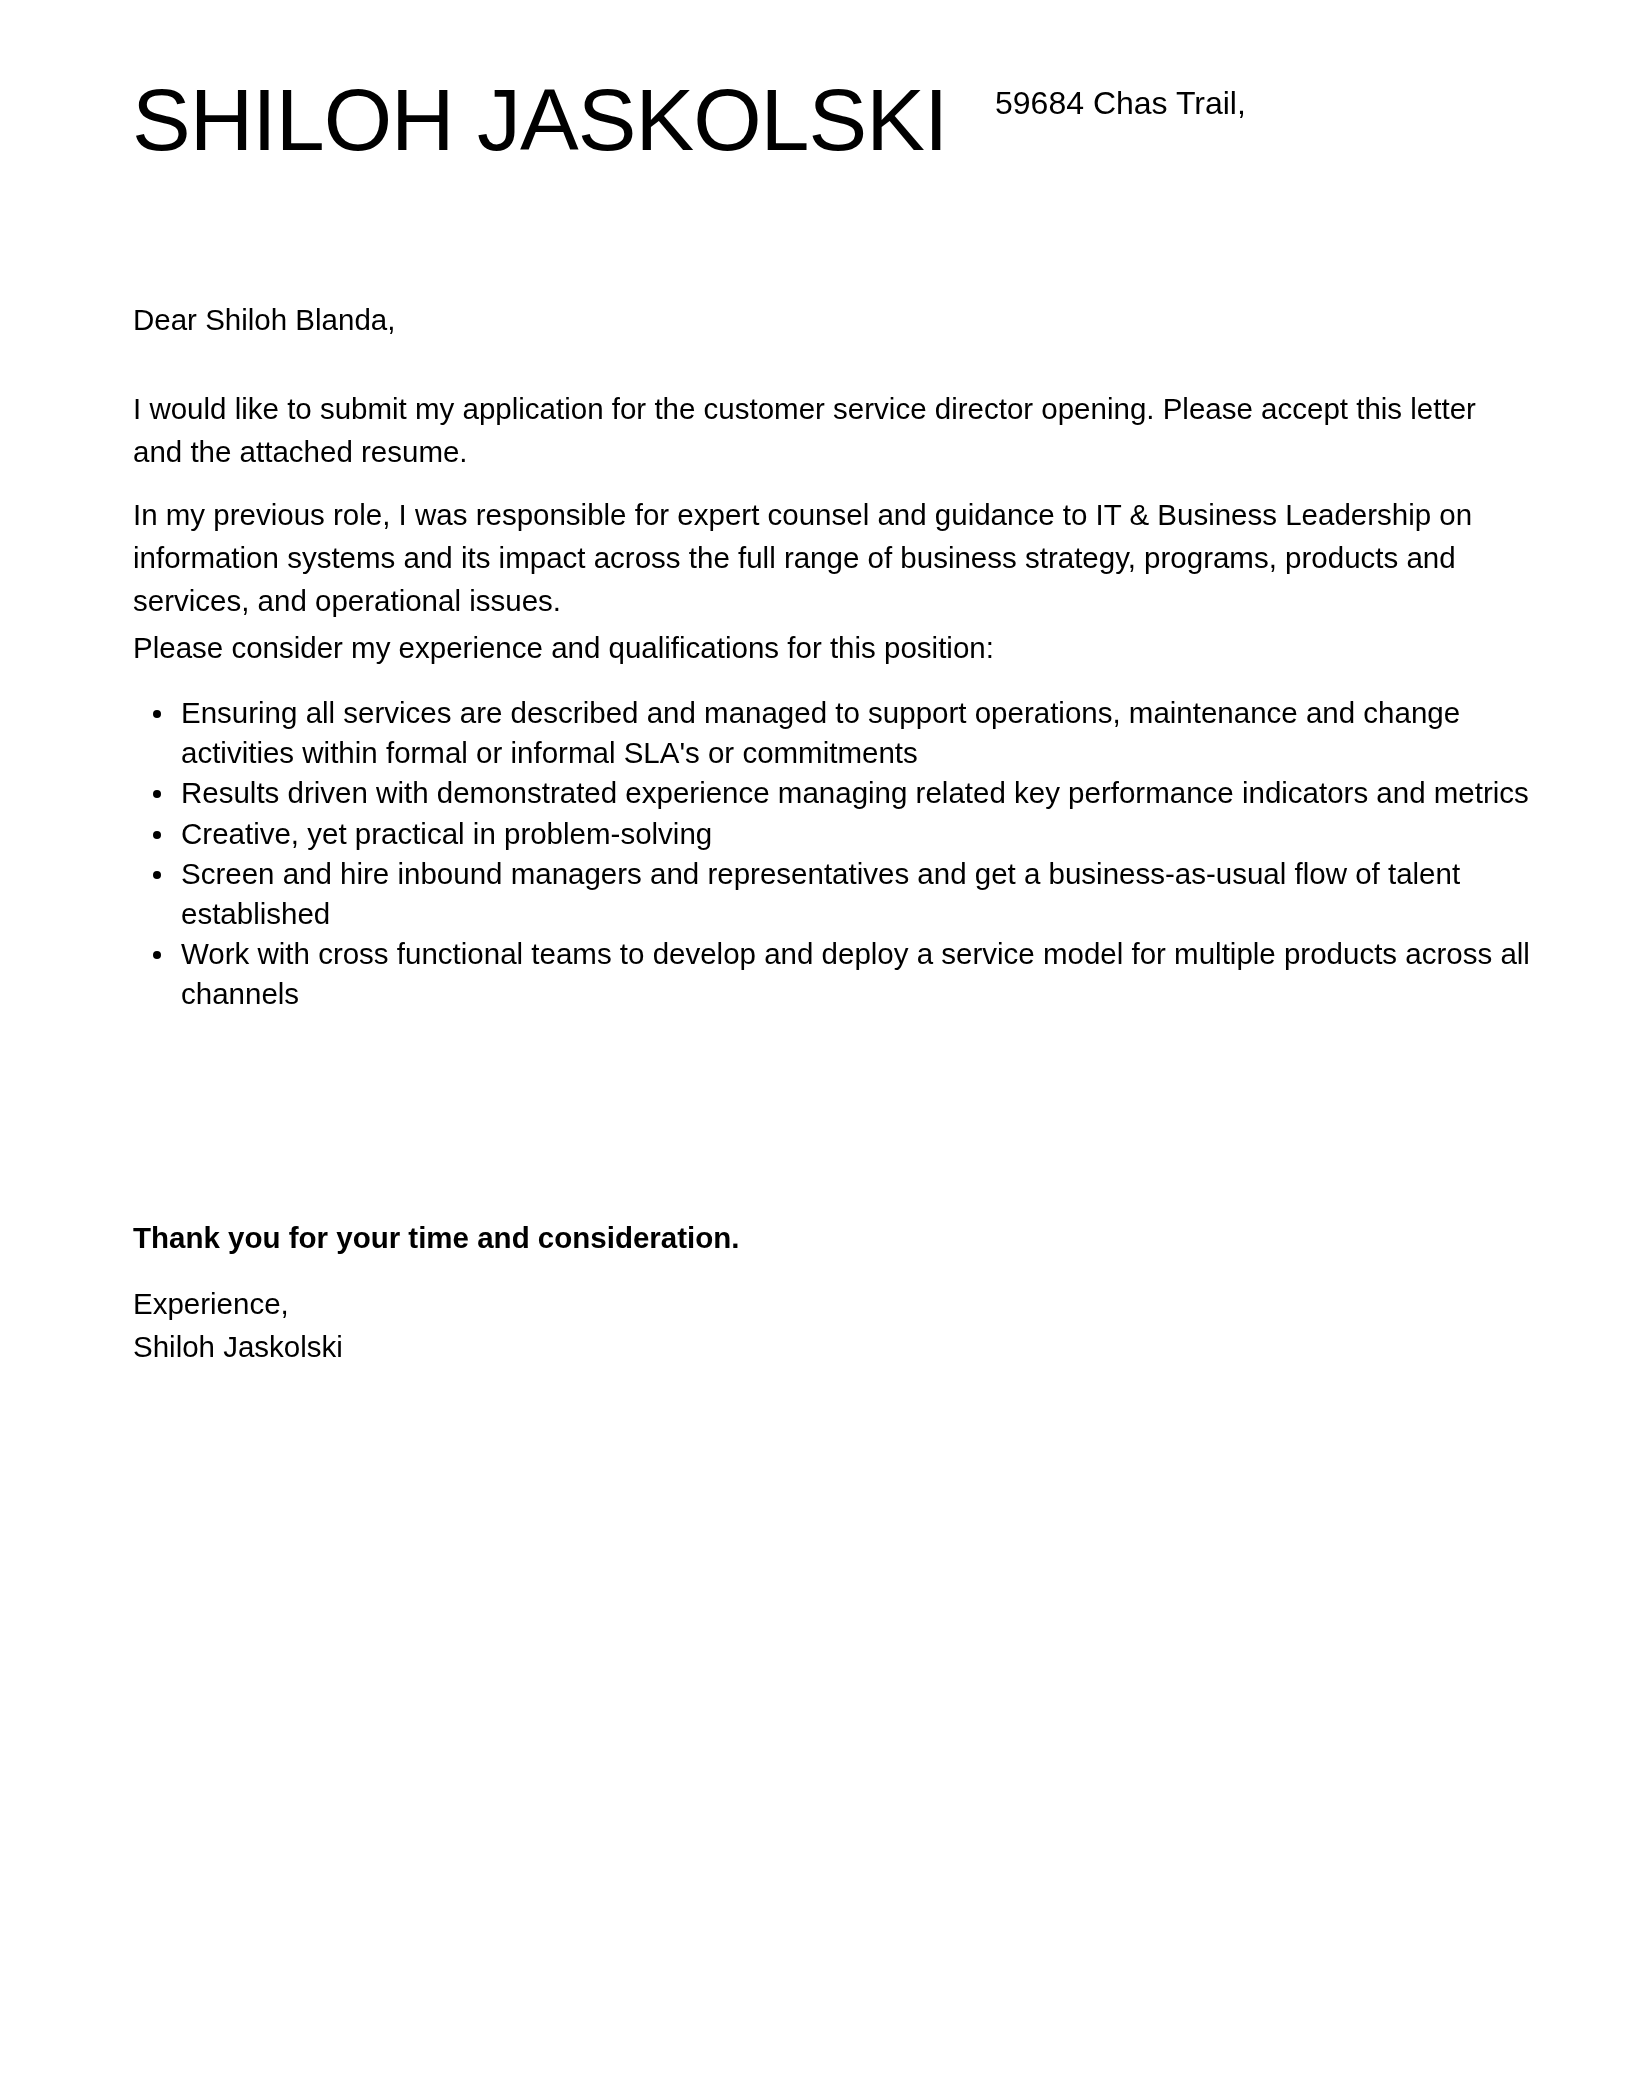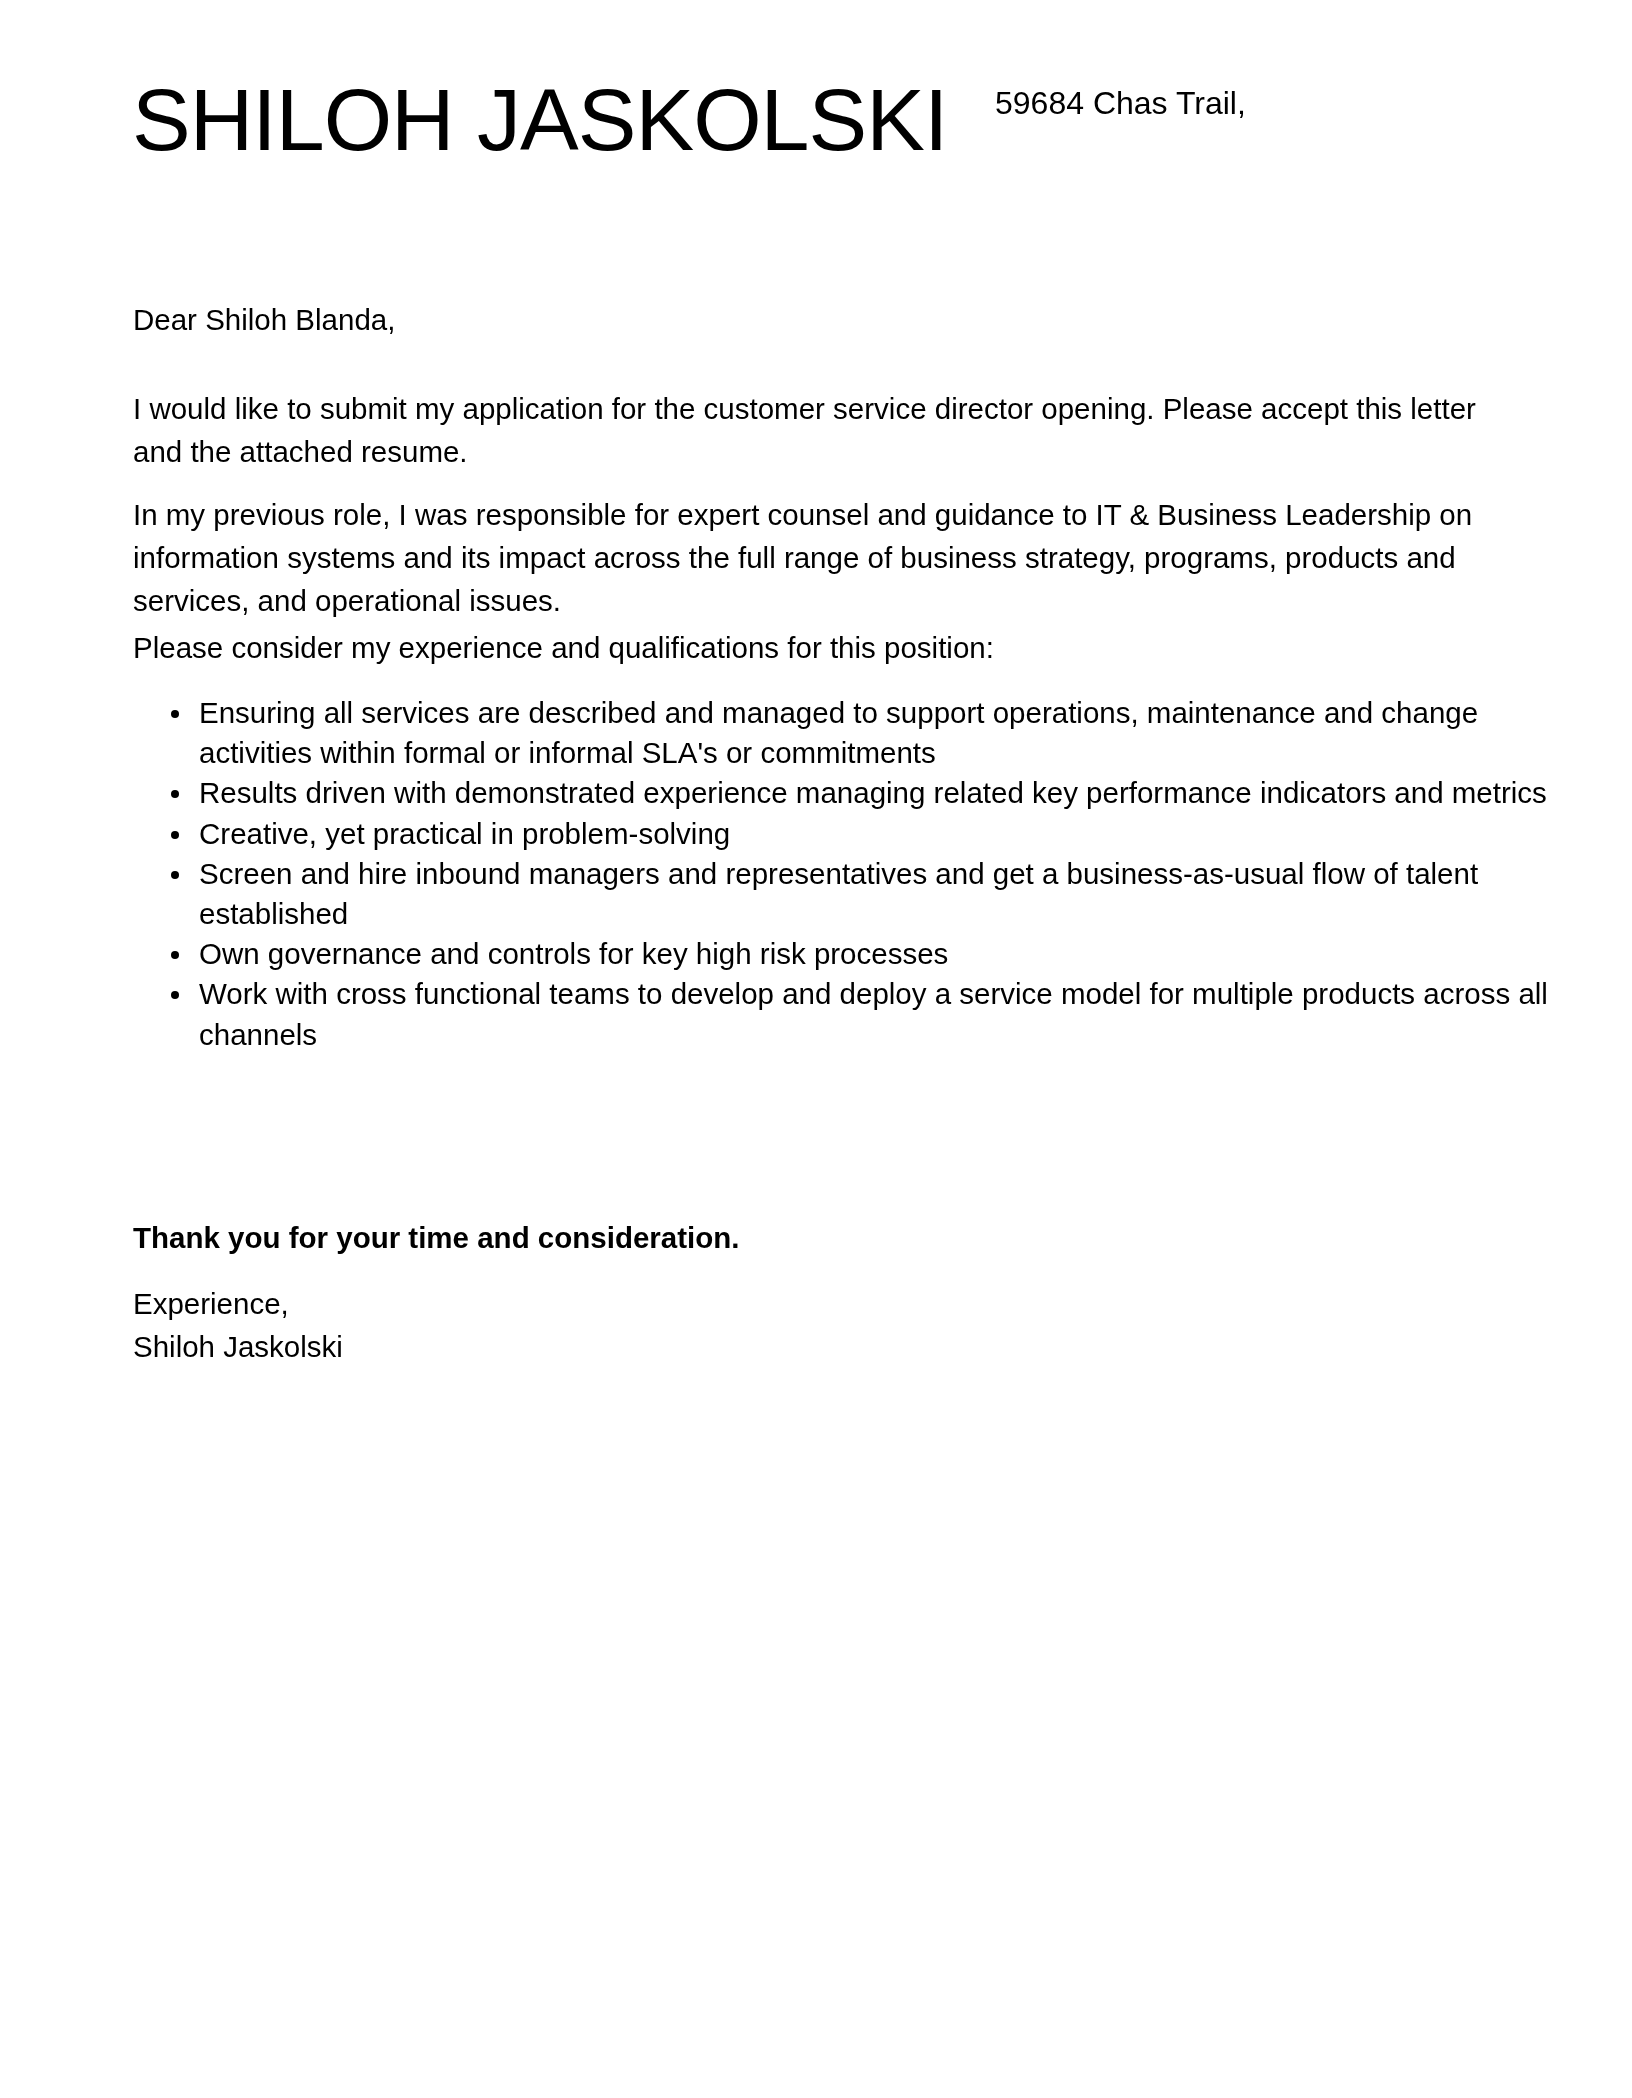--- a/index.html
+++ b/index.html
@@ -20,21 +20,21 @@
   .address div { margin: 0; }
   .body-text {
     position: absolute; left: 133px; width: 1370px;
     font-size: 29.5px; line-height: 43px;
   }
   .salutation { top: 298px; font-weight: 400; }
   .p1 { top: 365px; margin-top: 22px; }
   .p2 { top: 493px; }
   .p3 { top: 626px; }
   .bullets {
-    position: absolute; left: 151px; top: 693px; width: 1380px;
+    position: absolute; left: 133px; top: 693px; width: 1380px;
     margin: 0; padding: 0 0 0 48px; list-style: none;
     font-size: 29.5px; line-height: 40.2px;
   }
   .bullets li { position: relative; margin: 0; }
   .bullets li::before {
     content: ""; position: absolute; left: -28px; top: 17px;
     width: 8px; height: 8px; border-radius: 50%; background: #000;
   }
   .thanks { top: 1216px; font-weight: 700; }
   .closing { top: 1282px; }
@@ -52,21 +52,20 @@
 
 <div class="body-text p1">I would like to submit my application for the customer service director opening. Please accept this letter and the attached resume.</div>
 <div class="body-text p2">In my previous role, I was responsible for expert counsel and guidance to IT &amp; Business Leadership on information systems and its impact across the full range of business strategy, programs, products and services, and operational issues.</div>
 <div class="body-text p3">Please consider my experience and qualifications for this position:</div>
 
 <ul class="bullets">
   <li>Ensuring all services are described and managed to support operations, maintenance and change activities within formal or informal SLA's or commitments</li>
   <li>Results driven with demonstrated experience managing related key performance indicators and metrics</li>
   <li>Creative, yet practical in problem-solving</li>
   <li>Screen and hire inbound managers and representatives and get a business-as-usual flow of talent established</li>
-  <li>Own governance and controls for key high risk processes</li>
   <li>Work with cross functional teams to develop and deploy a service model for multiple products across all channels</li>
 </ul>
 
 <div class="body-text thanks">Thank you for your time and consideration.</div>
 
 <div class="body-text closing">
   <div>Experience,</div>
   <div>Shiloh Jaskolski</div>
 </div>
 

